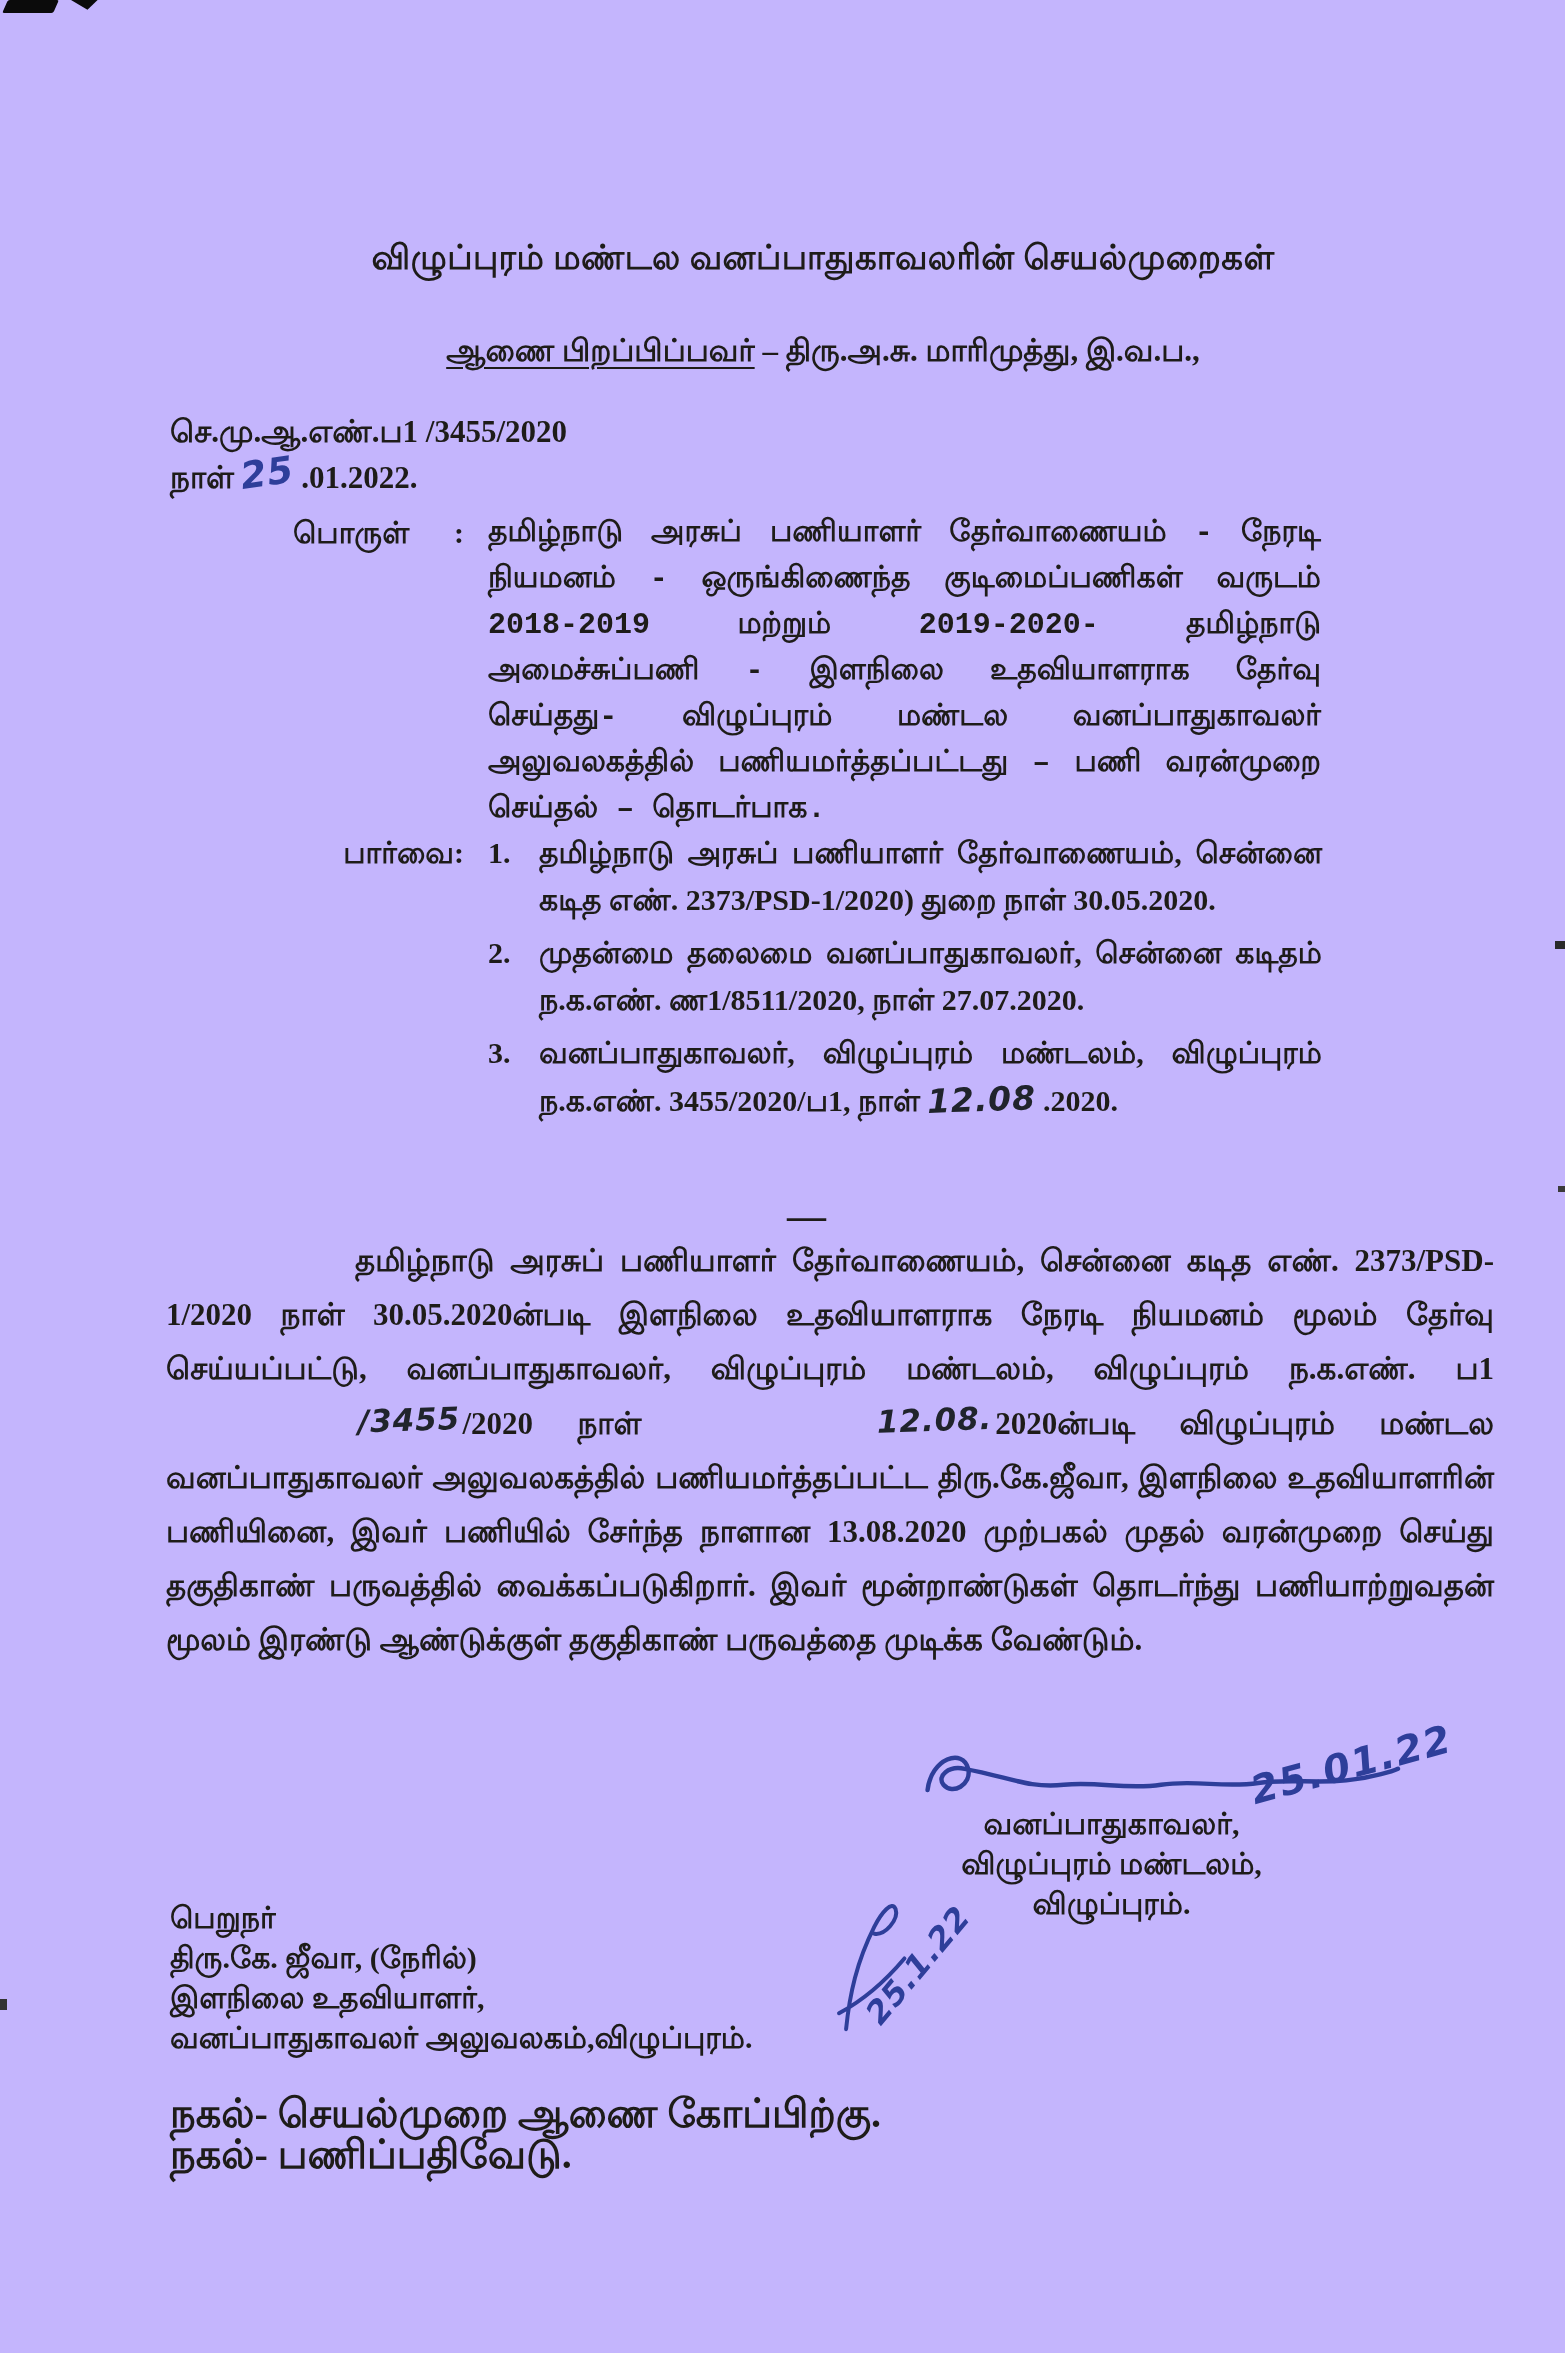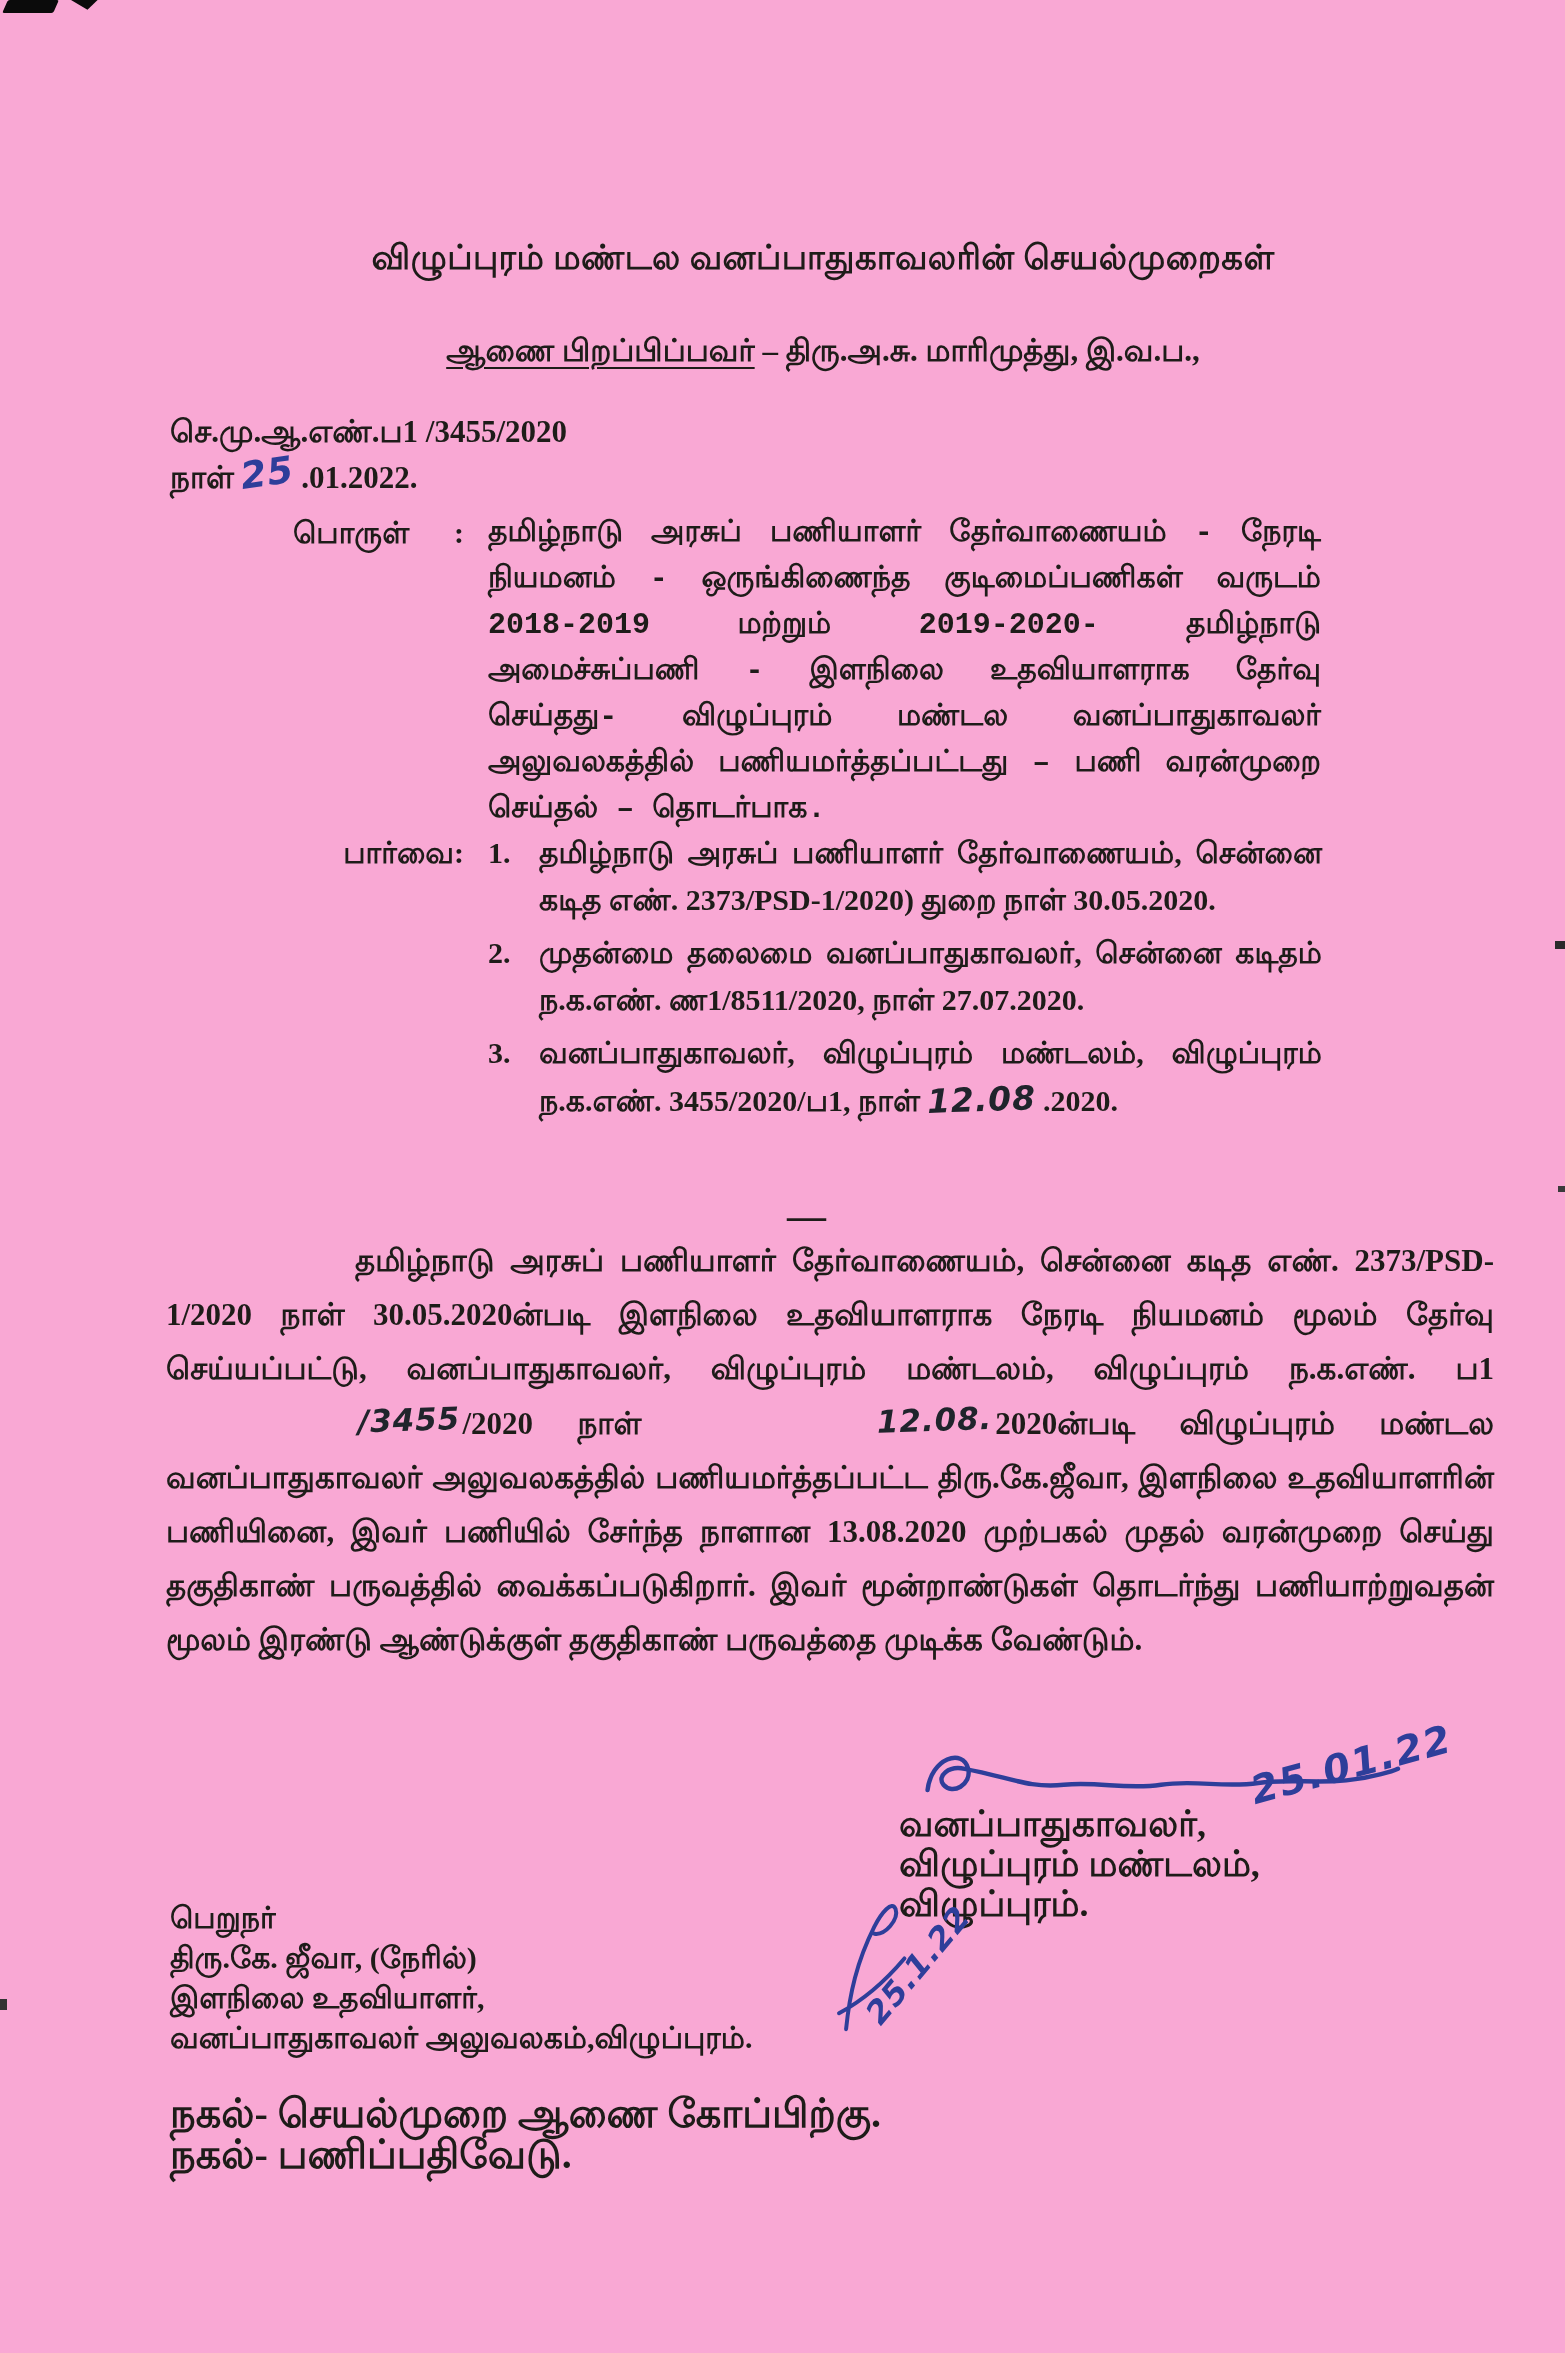--- a/index.html
+++ b/index.html
@@ -6,21 +6,21 @@
   html, body { margin: 0; padding: 0; }
   body {
     width: 1566px; height: 2354px;
     position: relative;
     background: #e9e8e4;
     font-family: "Liberation Serif", "DejaVu Serif", "DejaVu Sans", serif;
     overflow: hidden;
   }
   .page {
     position: absolute; inset: 0;
-    background: #f9a8d4;
+    background: #c4b5fd;
     color: #1e1c19;
     font-weight: 700;
   }
 
   
   .art { position: absolute; background: #0b0b0b; }
   .art-tl1 { left: 5.3px; top: 0; width: 51px; height: 13.3px; transform: skewX(-24deg); border-radius: 1.8px; }
   .art-tl2 { left: 71px; top: 0; width: 26.6px; height: 9.7px; clip-path: polygon(0 0, 100% 0, 62% 100%); }
   .art-r1  { right: 0; top: 941px; width: 10.6px; height: 8px; background: #2a2a2a; }
   .art-r2  { right: 0; top: 1186px; width: 8px; height: 6.2px; background: #3a3a3a; }
@@ -81,21 +81,21 @@
     margin: 0; font-size: 31px; line-height: 54px;
     text-align: justify; text-indent: 189px;
   }
 
   
   .sig-svg  { position: absolute; left: 913px; top: 1737px; width: 496px; height: 84px; }
   .sig-date { position: absolute; left: 1241px; top: 1742px; font-size: 39px; transform: rotate(-15deg); letter-spacing: 1.8px; }
 
   .sig-lines {
     position: absolute; left: 899px; top: 1804px; width: 425px;
-    text-align: left; font-size: 36px; line-height: 40px;
+    text-align: center; font-size: 30px; line-height: 40px;
   }
 
   .sig2-svg  { position: absolute; left: 800px; top: 1886px; width: 177px; height: 152px; }
   .sig2-date { position: absolute; left: 840px; top: 1946px; font-size: 32px; transform: rotate(-50deg); }
 
   
   .recipient {
     position: absolute; left: 170px; top: 1898px;
     font-size: 30px; line-height: 40px;
   }

